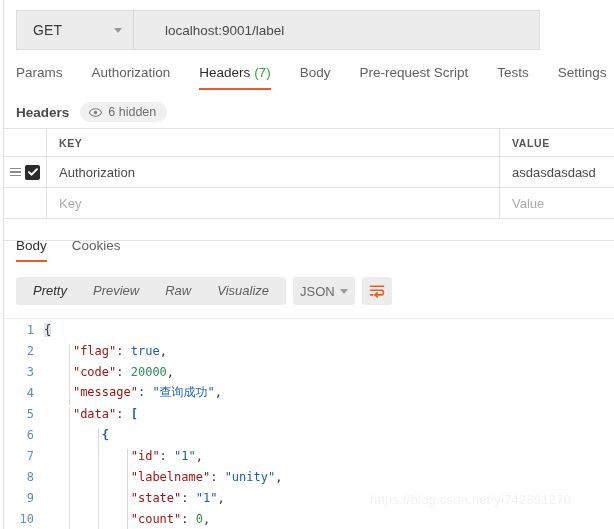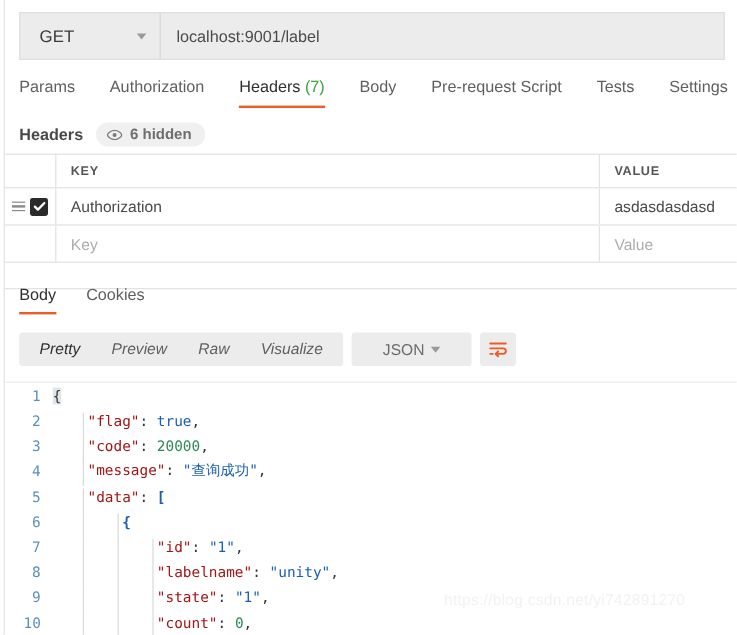--- a/index.html
+++ b/index.html
@@ -24,27 +24,28 @@
     width: 1px;
     height: 529px;
     background: #e3e3e3;
   }
 
   
   .request-bar {
     position: absolute;
     left: 16px;
     top: 10px;
-    width: 588px;
+    width: 524px;
     height: 40px;
     background: #ececec;
     border: 1px solid #dededc;
     box-sizing: border-box;
     display: flex;
     align-items: stretch;
+    gap: 18px;
   }
   .method-select {
     width: 117px;
     display: flex;
     align-items: center;
     justify-content: space-between;
     padding: 0 11px 0 16px;
     box-sizing: border-box;
     border-right: 1px solid #d8d8d6;
     cursor: pointer;
@@ -118,21 +119,20 @@
   .hidden-pill {
     display: flex;
     align-items: center;
     gap: 6px;
     background: #f0f0f0;
     border-radius: 11px;
     padding: 3px 11px 3px 9px;
     font-size: 12.5px;
     color: #6e6e6e;
     cursor: pointer;
-    font-weight: bold;
   }
   .eye { display: block; }
 
   
   .kv-table {
     position: absolute;
     left: 4px;
     top: 128px;
     width: 610px;
     border-top: 1px solid #e2e2e2;
@@ -268,21 +268,21 @@
     white-space: nowrap;
   }
   .fmt-item.active { color: #2f2f2f; }
   .json-select {
     display: flex;
     align-items: center;
     gap: 5px;
     background: #ececec;
     border-radius: 3px;
     height: 28px;
-    padding: 0 26px;
+    padding: 0 7px;
     font-size: 13px;
     color: #6a6a6a;
     cursor: pointer;
   }
   .wrap-btn {
     width: 30px;
     height: 28px;
     background: #ececec;
     border-radius: 3px;
     display: flex;

